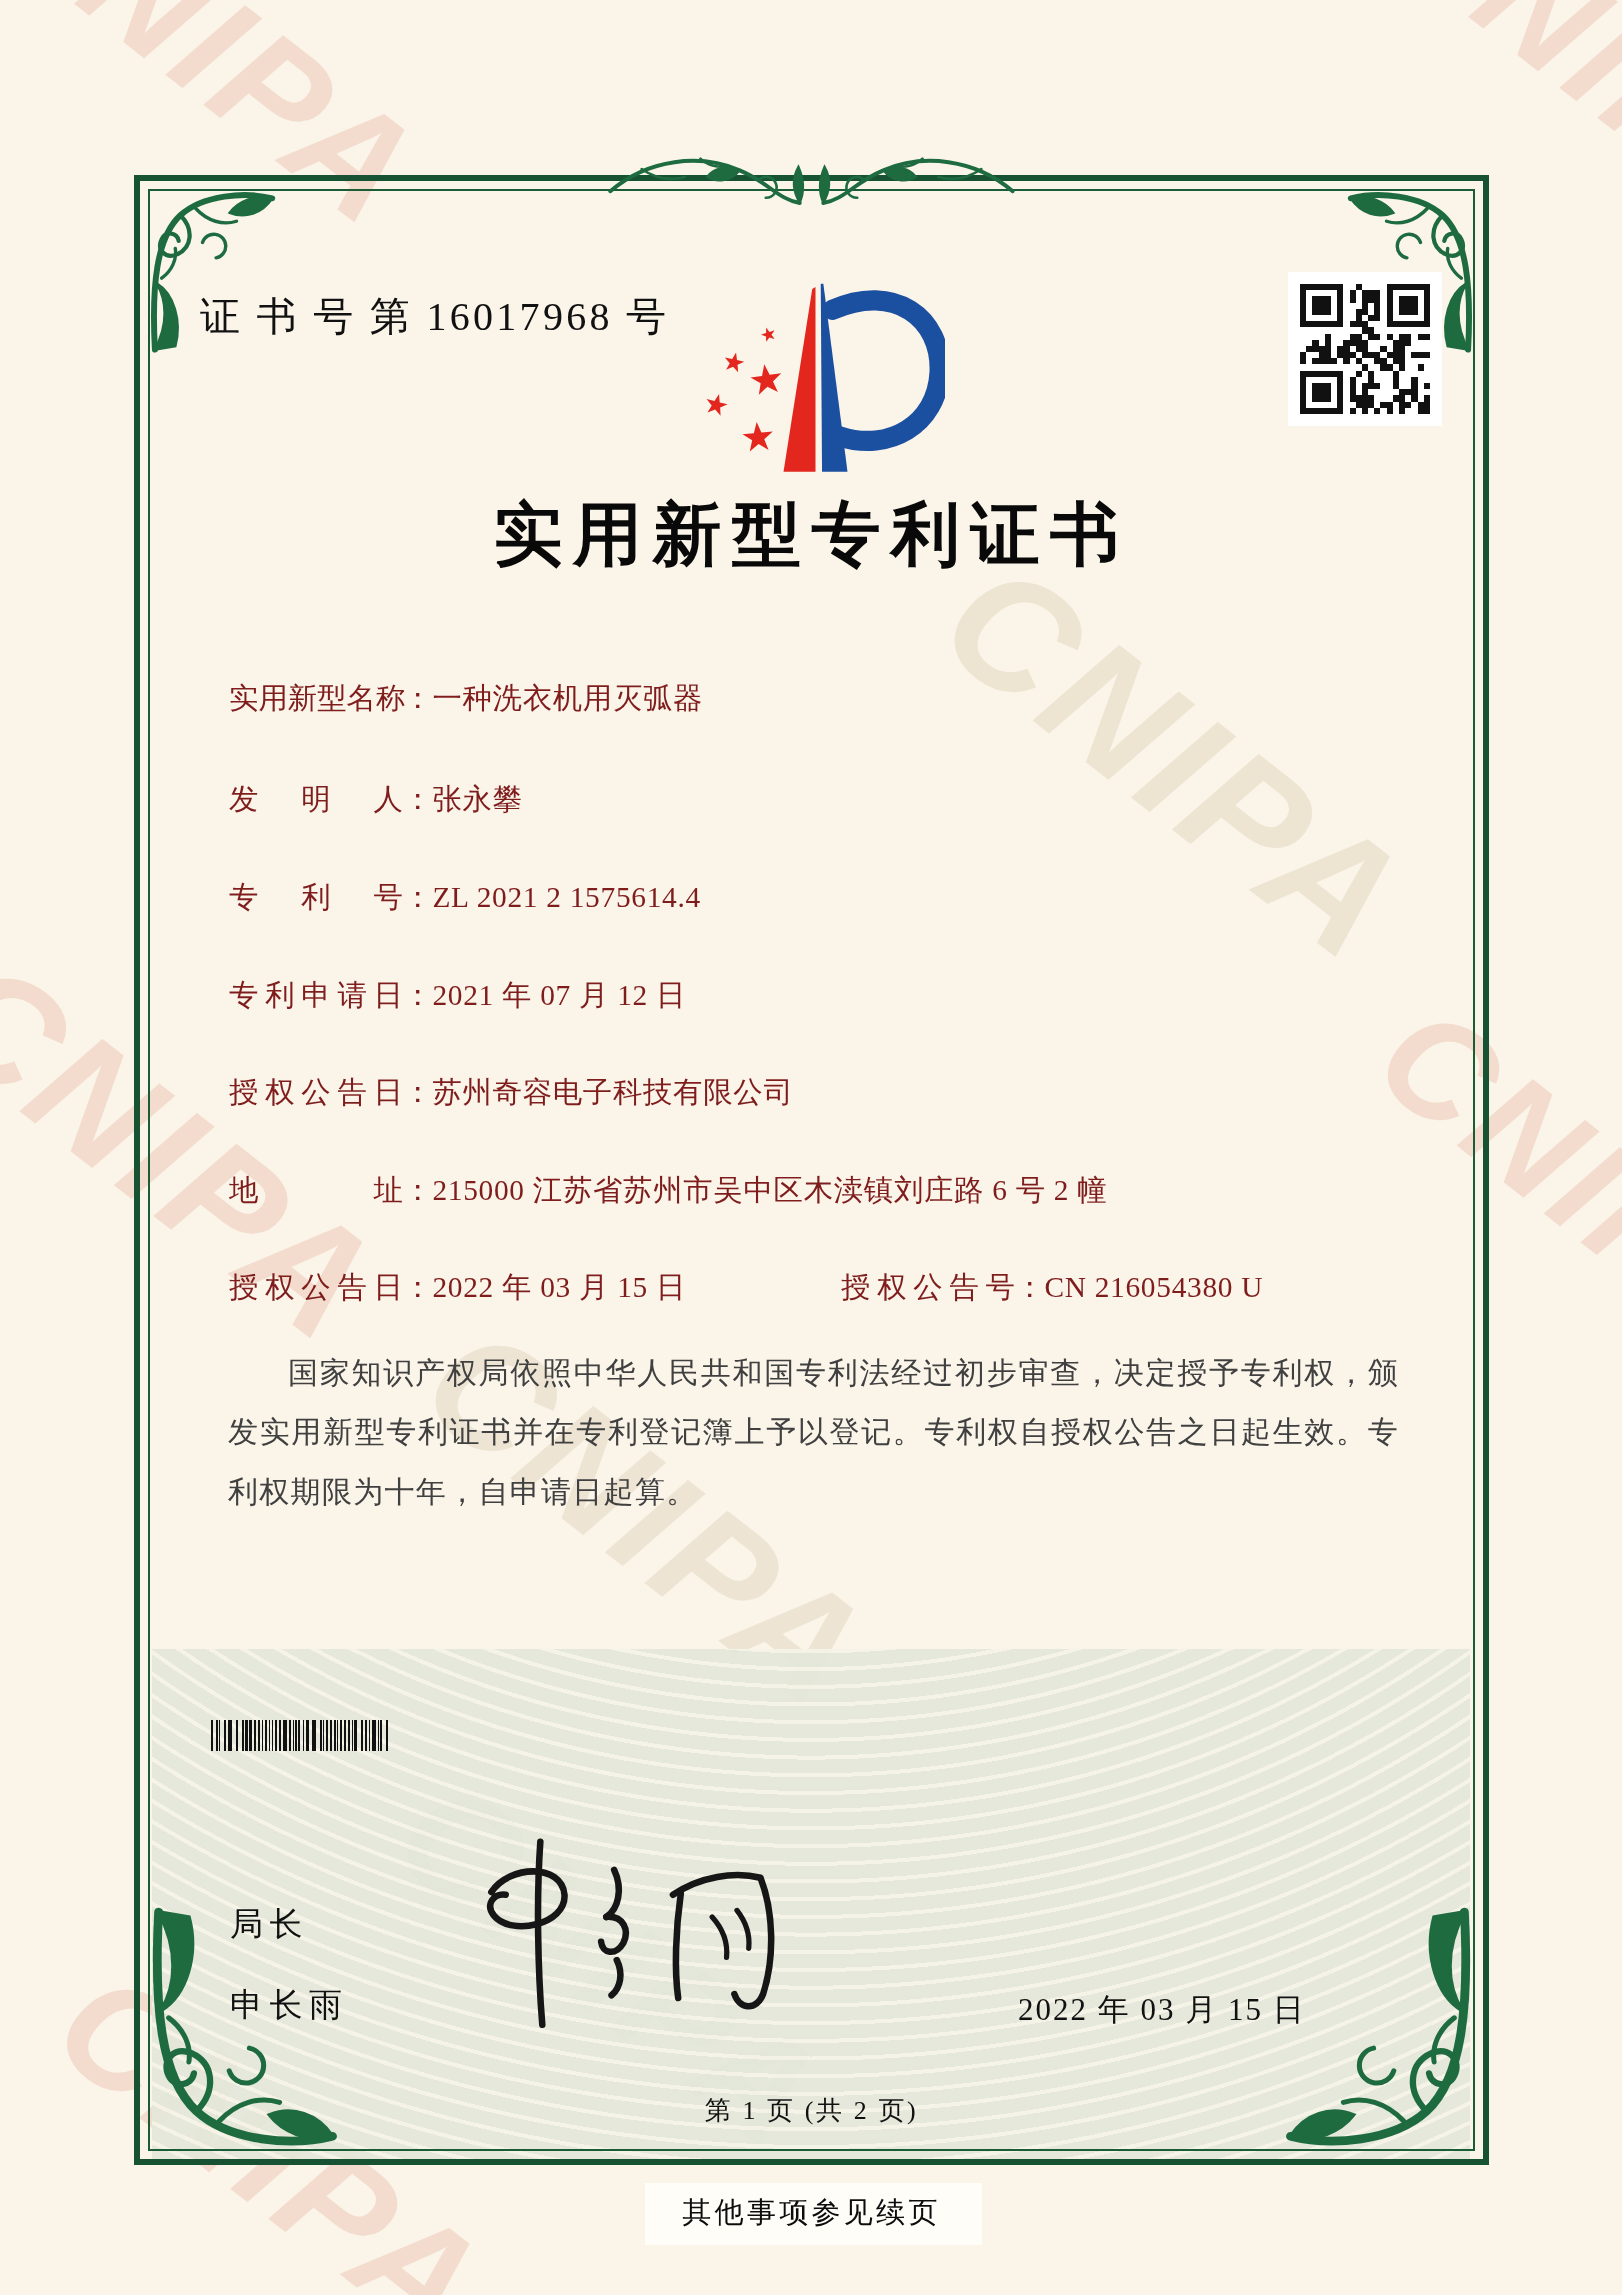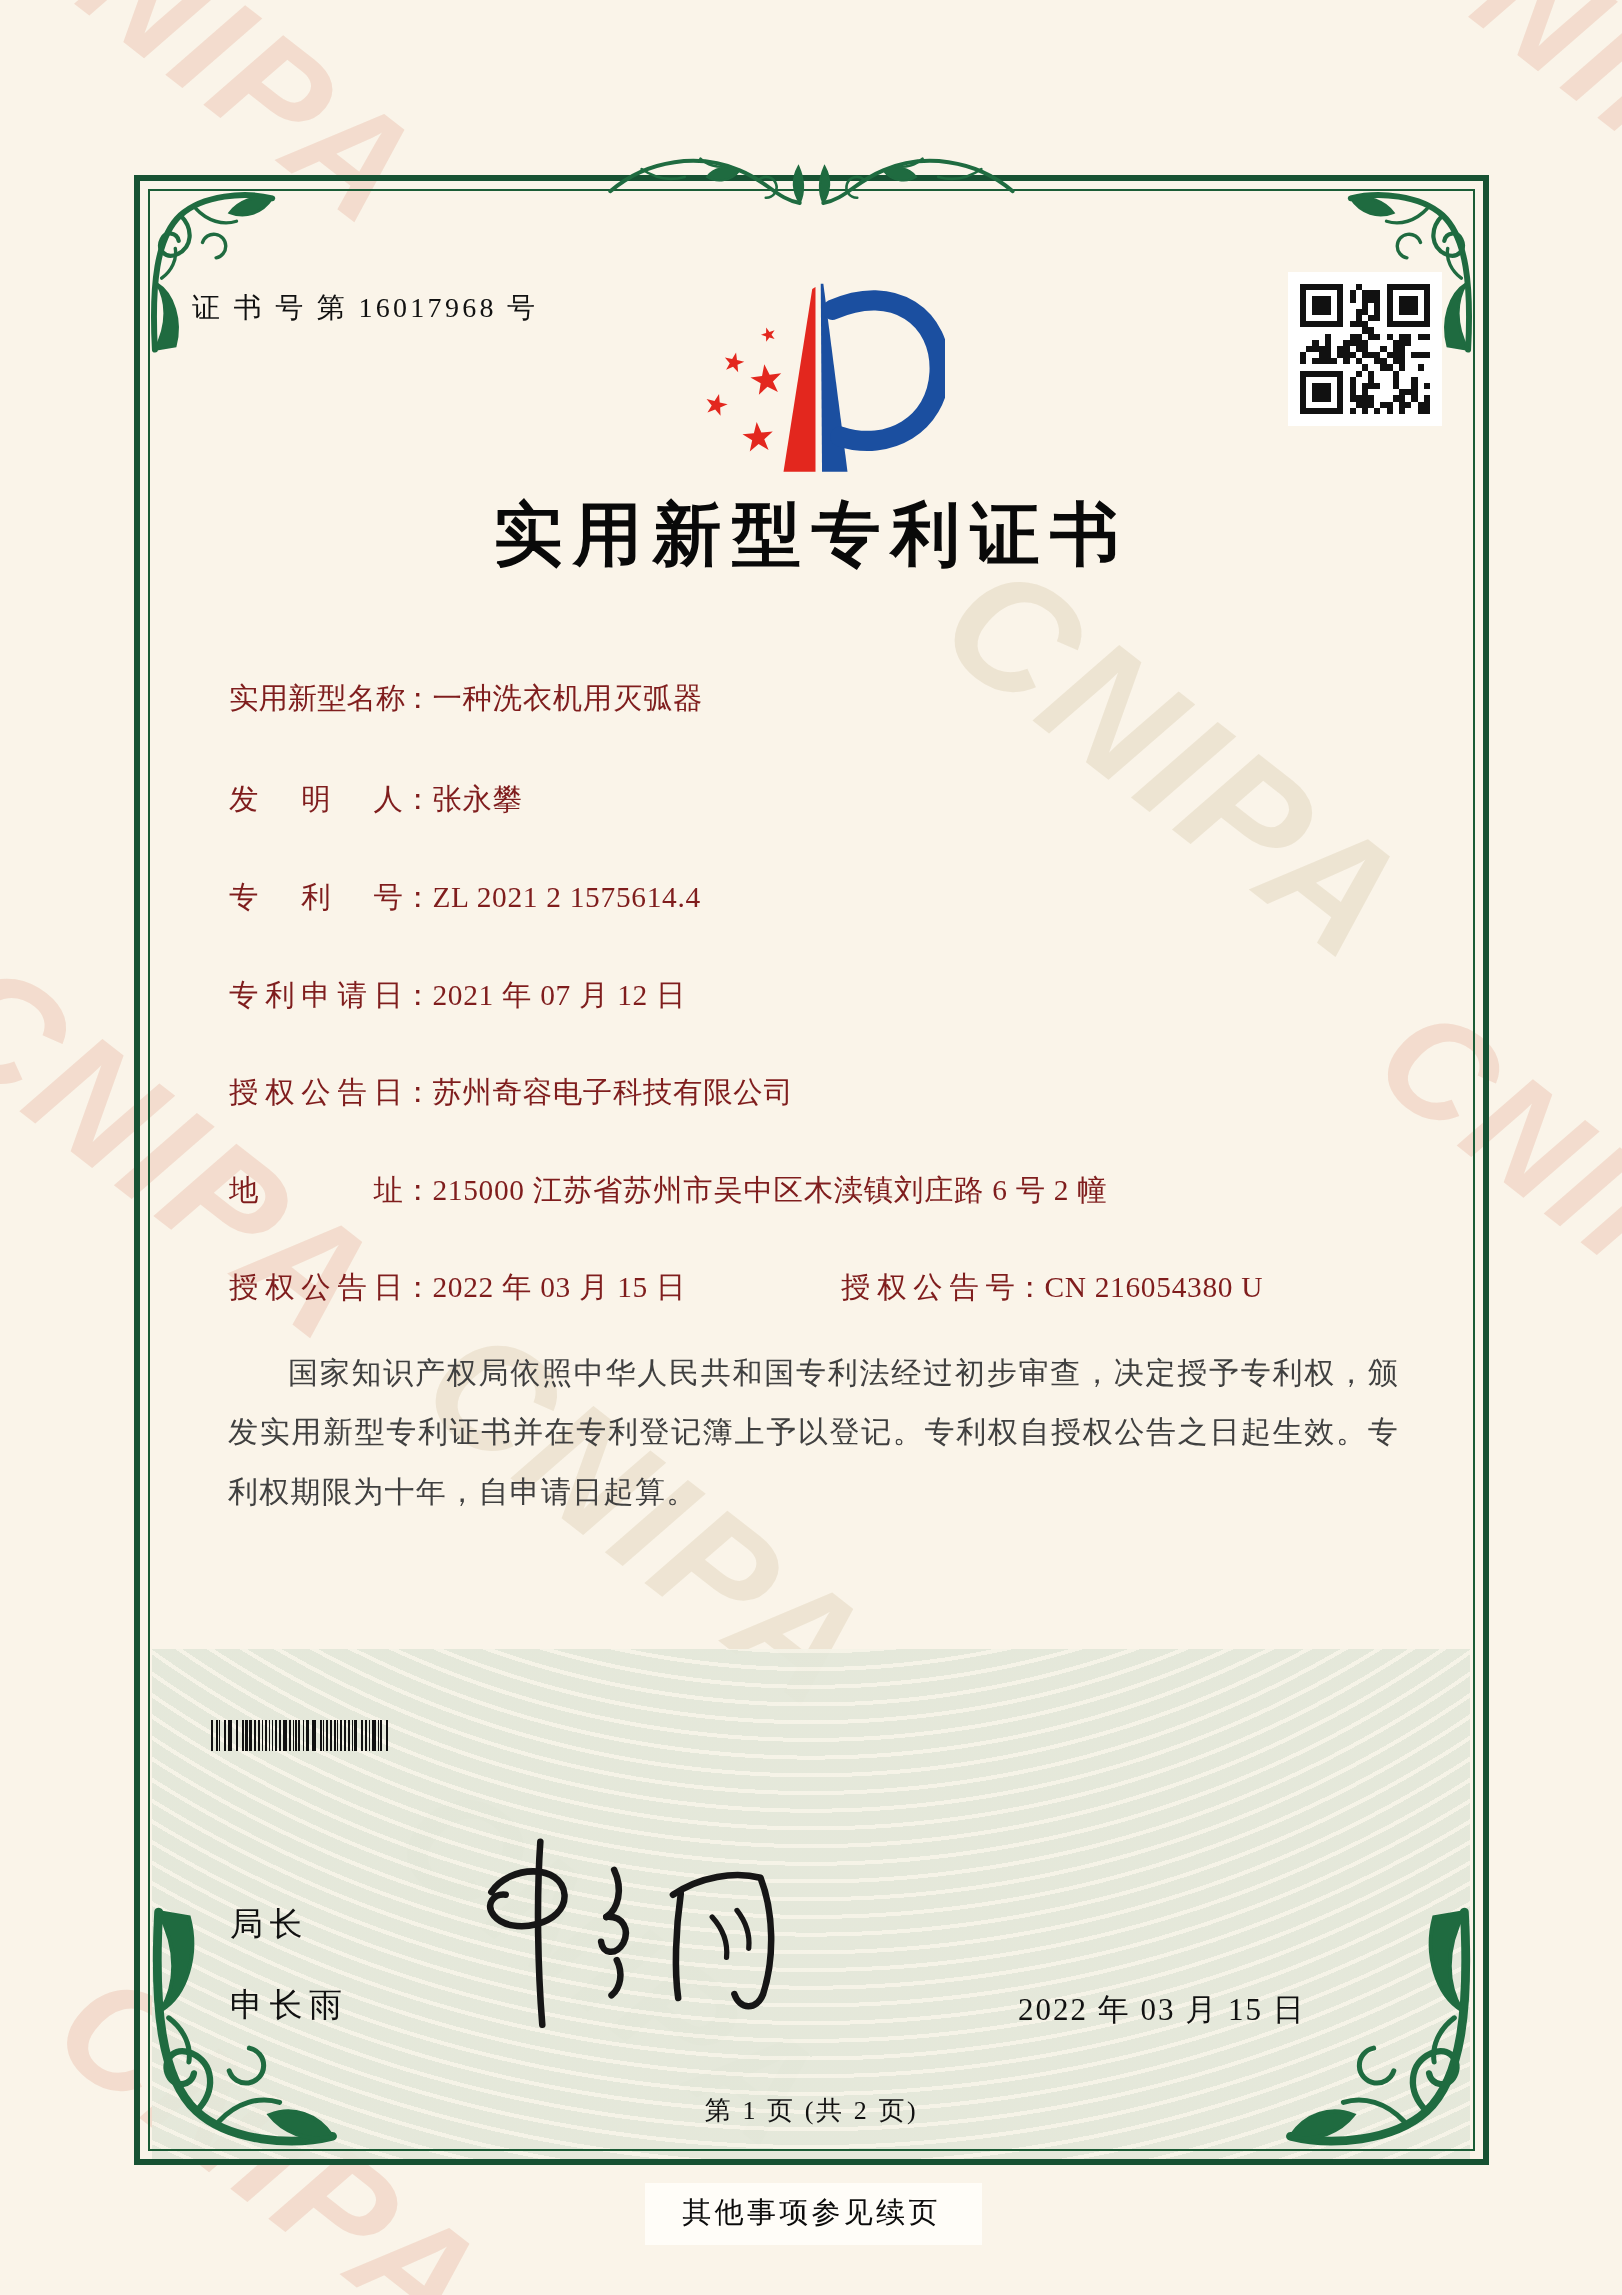--- a/index.html
+++ b/index.html
@@ -37,21 +37,21 @@
 
   
   .corner{position:absolute;pointer-events:none;}
   .c-tl{left:143px;top:183px;width:170px;height:170px;}
   .c-tr{left:1310px;top:183px;width:170px;height:170px;transform:scaleX(-1);}
   .c-bl{left:141px;top:1907px;width:252px;height:252px;transform:scaleY(-1);}
   .c-br{left:1230px;top:1907px;width:252px;height:252px;transform:scale(-1,-1);}
   .center-orn{position:absolute;left:602px;top:139px;width:419px;height:98px;}
 
   
-  .cert-no{position:absolute;left:192px;top:289px;font-size:28px;letter-spacing:3.3px;}
+  .cert-no{position:absolute;left:200px;top:289px;font-size:40px;letter-spacing:3.3px;}
   .logo{position:absolute;left:703px;top:255px;width:242px;height:222px;}
   .qr-box{position:absolute;left:1288px;top:272px;width:154px;height:154px;background:#fff;}
   .qr-box svg{position:absolute;left:12.4px;top:12.4px;width:130px;height:130px;fill:#111;}
 
   .title{position:absolute;left:0;right:0;top:489px;text-align:center;
          font-size:69px;font-weight:bold;letter-spacing:10.5px;color:#090909;}
 
   
   .frow{position:absolute;left:229px;font-size:29.4px;white-space:nowrap;color:#7f1d1d;}
   .flabel{display:inline-block;width:174px;text-align:justify;text-align-last:justify;

